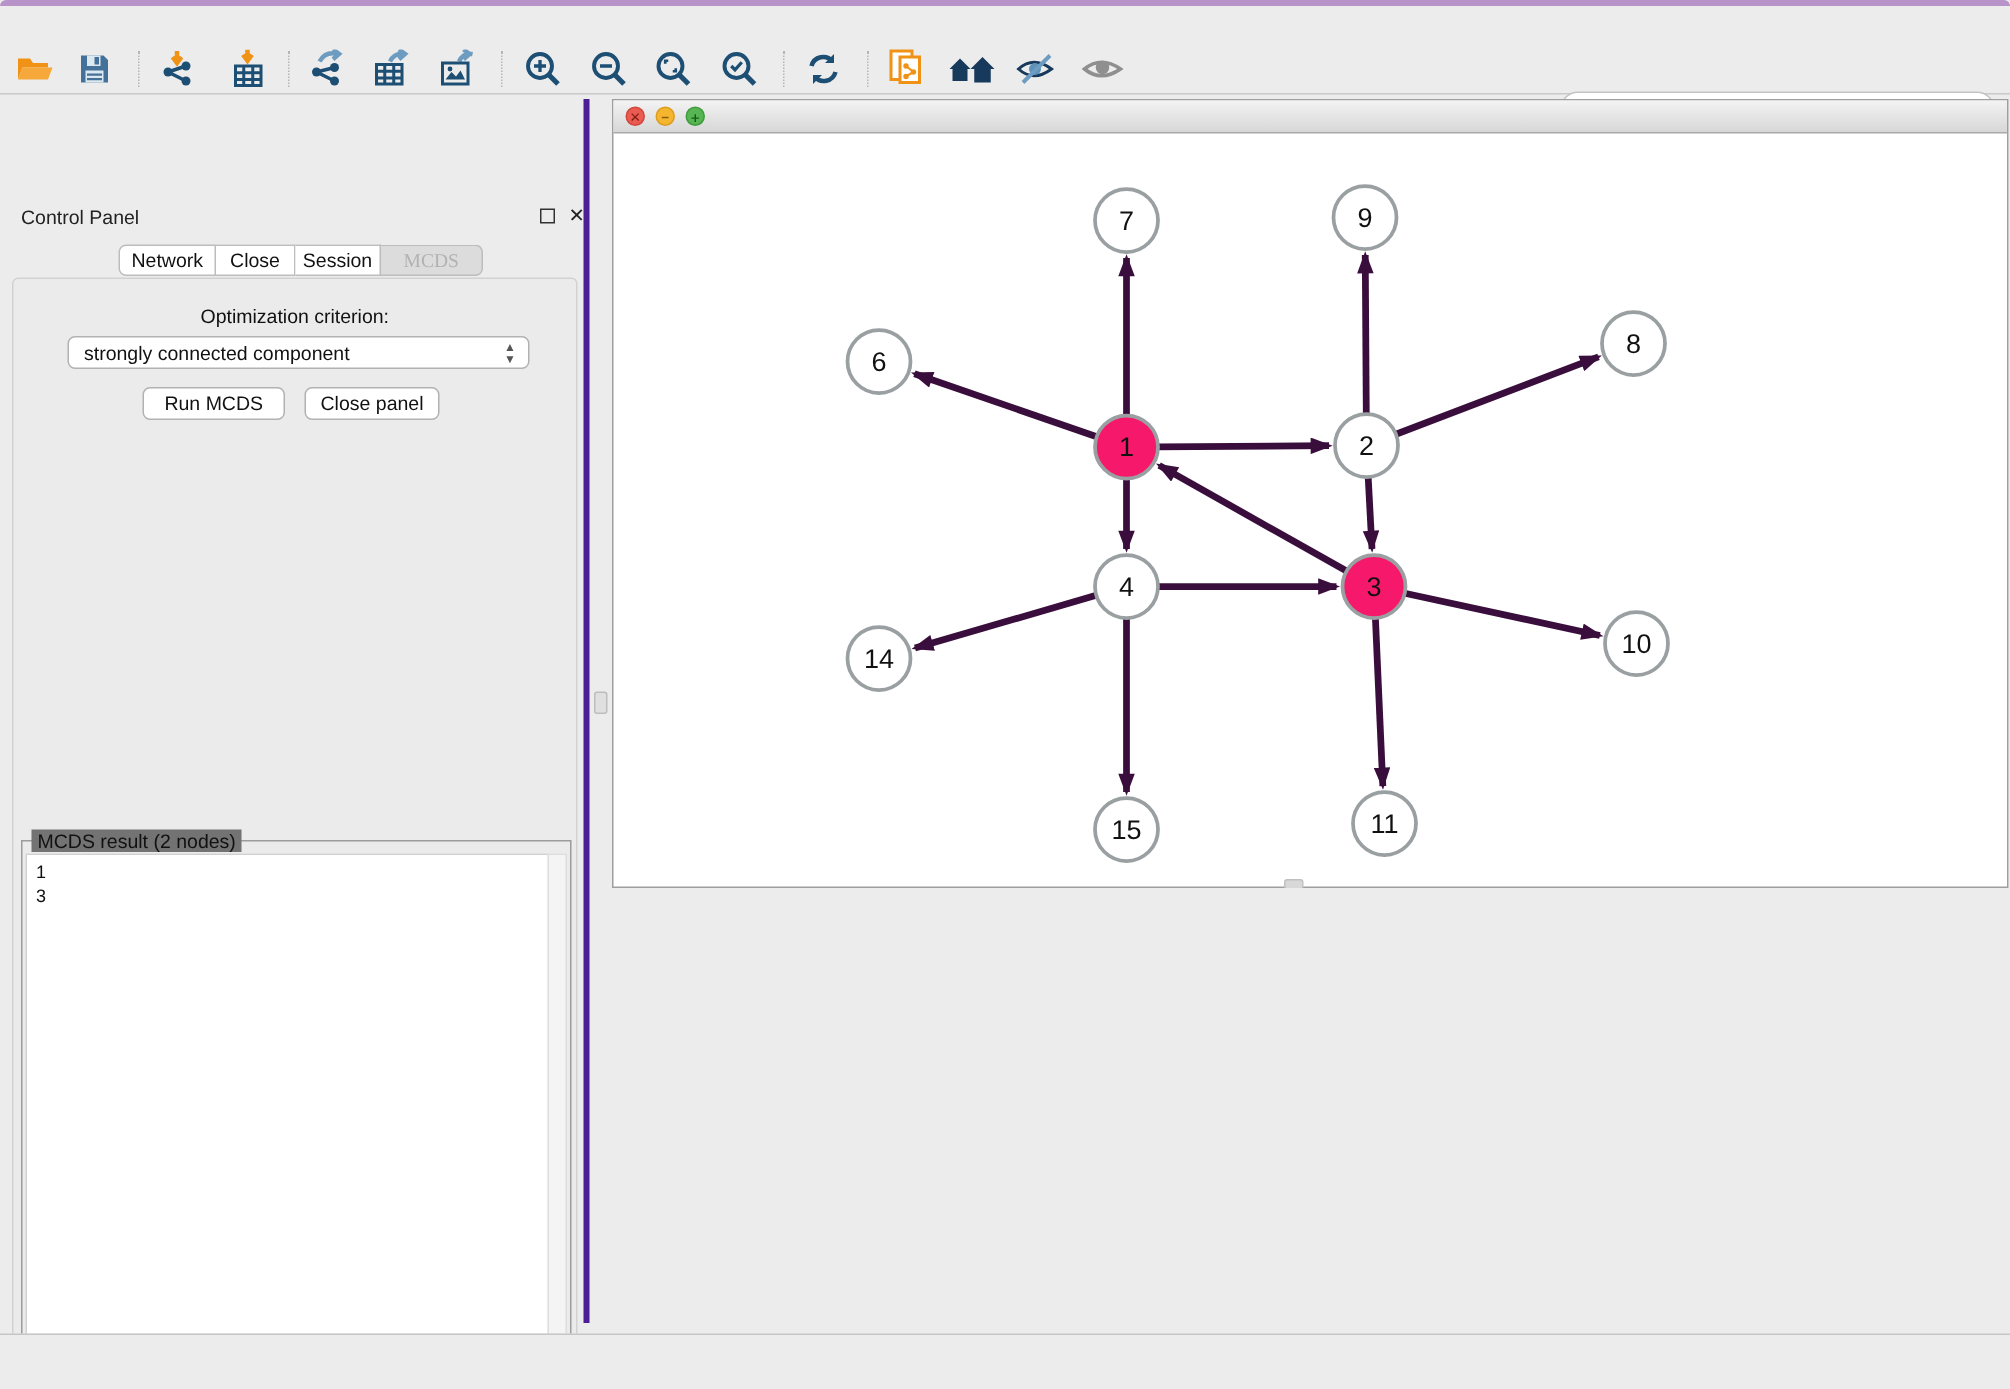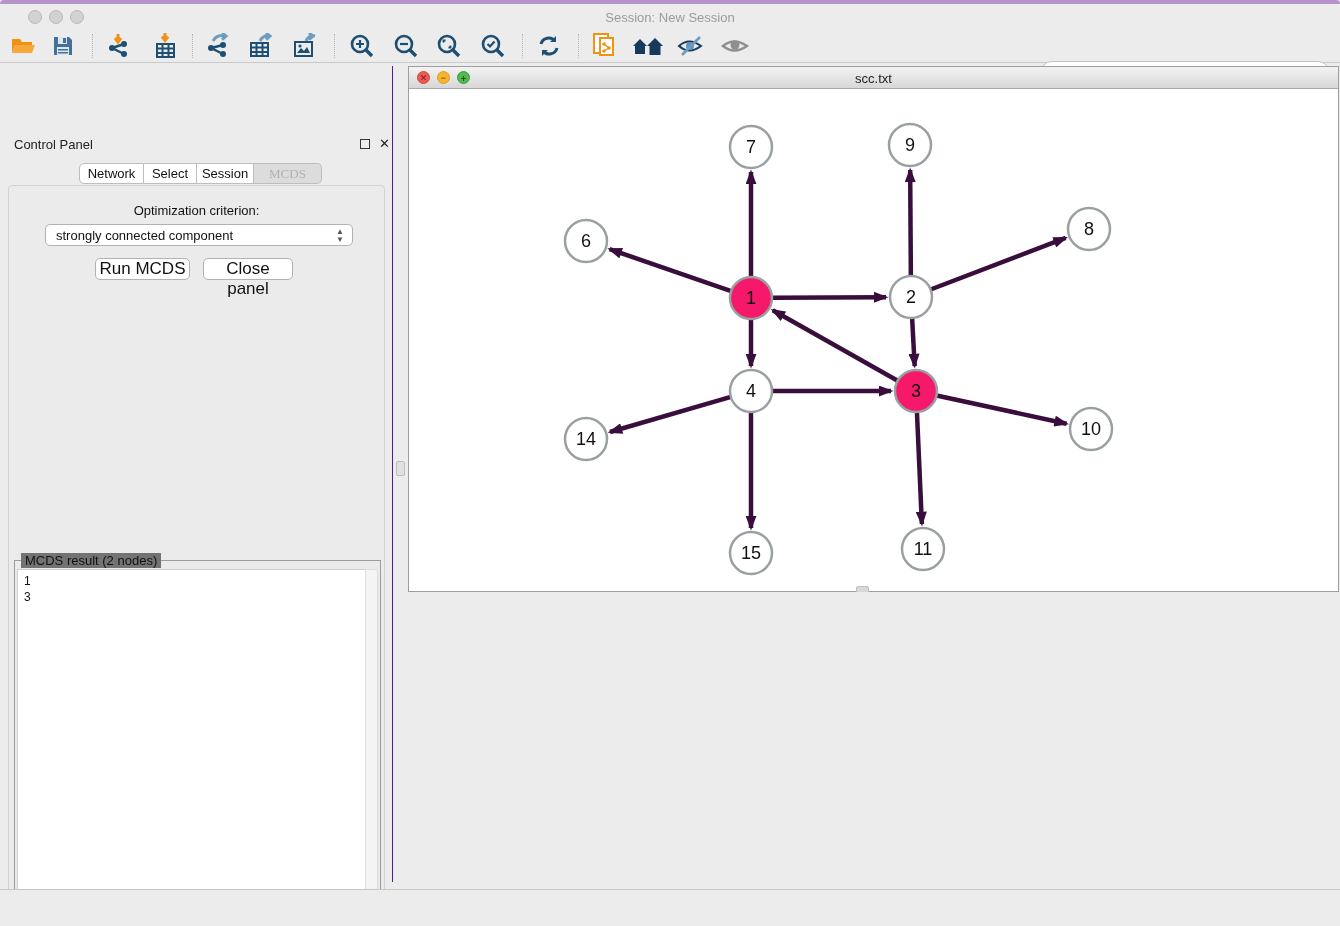--- a/index.html
+++ b/index.html
@@ -18,35 +18,35 @@
   
   #toolbar { left:0; top:28px; width:1340px; height:35px; border-bottom:1px solid #c9c9c9; }
   .tb-icon { position:absolute; top:4px; width:34px; height:28px; display:flex; align-items:center; justify-content:center; cursor:default; }
   .tb-sep { position:absolute; top:6px; width:1px; height:24px; border-left:1px dotted #b5b5b5; }
 
   
   #search-box { left:1040px; top:33px; width:290px; height:24px; background:#fff; border:1px solid #c3c3c3; border-radius:12px; display:flex; align-items:center; padding-left:8px; }
   #search-box input { border:none; outline:none; font-size:13px; width:250px; background:transparent; }
 
   
-  #control-panel { left:0; top:66px; width:393px; height:816px; border-right:1px solid #4c1d95; }
+  #control-panel { left:0; top:66px; width:393px; height:816px; border-right:4px solid #4c1d95; }
   #cp-title { left:14px; top:71px; font-size:13px; color:#222; }
   .panel-winbtns { position:absolute; display:flex; gap:9px; align-items:center; }
   .float-icon { width:10px; height:10px; border:1.5px solid #333; }
   .close-icon { font-size:13px; font-weight:bold; color:#222; line-height:10px; }
   .cp-tab { position:absolute; top:97px; height:21px; background:#fff; border:1px solid #bdbdbd; border-left:none; font-size:13px; text-align:center; line-height:19px; color:#111; }
   .cp-tab.first { border-left:1px solid #bdbdbd; border-radius:5px 0 0 5px; }
   .cp-tab.last { border-radius:0 5px 5px 0; }
   .cp-tab.active { background:#dcdcdc; color:#b2b2b2; }
   #cp-body { left:8px; top:119px; width:377px; height:759px; background:#ebebeb; border:1px solid #d2d2d2; border-radius:4px; }
   #opt-label { left:0; top:137px; width:393px; text-align:center; font-size:13px; color:#111; }
   #opt-select { left:45px; top:158px; width:308px; height:22px; background:#fff; border:1px solid #b2b2b2; border-radius:5px; font-size:13px; color:#111; display:flex; align-items:center; padding-left:10px; }
   #opt-stepper { position:absolute; right:8px; top:3px; display:flex; flex-direction:column; gap:1px; }
   #opt-stepper span { font-size:8px; line-height:7px; color:#555; }
-  .cp-btn { position:absolute; top:192px; height:22px; background:#fff; border:1px solid #b2b2b2; border-radius:5px; font-size:17px; color:#111; text-align:center; line-height:20px; }
+  .cp-btn { position:absolute; top:192px; height:22px; background:#fff; border:1px solid #b2b2b2; border-radius:5px; font-size:13px; color:#111; text-align:center; line-height:20px; }
   #mcds-result { left:14px; top:494px; width:367px; height:377px; border:1px solid #9c9c9c; }
   #mcds-legend { position:absolute; left:6px; top:-8px; background:#737373; padding:0 4px; font-size:13px; color:#111; }
   #mcds-text { position:absolute; left:2px; top:8px; width:350px; height:366px; background:#fff; border:1px solid #d0d0d0; font-size:12px; color:#111; padding:3px 6px; white-space:pre; line-height:16px; }
   #mcds-scroll { position:absolute; right:2px; top:8px; width:13px; height:366px; background:#f4f4f4; border:1px solid #ddd; }
 
   
   #v-grip { left:396px; top:461px; width:9px; height:15px; background:#e0e0e0; border:1px solid #bdbdbd; border-radius:2px; }
   #h-grip { left:856px; top:586px; width:13px; height:7px; background:#d8d8d8; border:1px solid #c0c0c0; border-radius:2px; }
 
   
@@ -62,28 +62,20 @@
   
   #status-bar { left:0; top:889px; width:1340px; height:37px; border-top:1px solid #c6c6c6; background:#ececec; }
 </style>
 </head>
 <body>
 
 <div id="window">
 
   <div id="top-edge" class="abs"></div>
 
-  <div id="titlebar" class="abs">
-    <div class="abs" style="left:28px; top:6px; display:flex; gap:7px;">
-      <span class="tl-dot"></span>
-      <span class="tl-dot"></span>
-      <span class="tl-dot"></span>
-    </div>
-    <div id="title-text" class="abs">Session: New Session</div>
-  </div>
 
   <div id="toolbar" class="abs">
     <div class="tb-icon" style="left:6px;">
       <svg width="26" height="22" viewBox="0 0 26 22">
           <path d="M2 4 h8 l2 3 h10 v3 H5 L2 18 Z" fill="#ef9215"></path>
           <path d="M2 18 L5 10 h20 l-3 8 Z" fill="#f6a83a"></path>
         </svg>
     </div>
     <div class="tb-icon" style="left:46px;">
       <svg width="22" height="22" viewBox="0 0 22 22">
@@ -219,21 +211,21 @@
     </div>
   </div>
 
   <div id="control-panel" class="abs">
     <span id="cp-title" class="abs">Control Panel</span>
     <div class="panel-winbtns" style="left:360px; top:73px;">
       <span class="float-icon"></span>
       <span class="close-icon">✕</span>
     </div>
     <div class="cp-tab first" style="left:79px; width:65px;">Network</div>
-    <div class="cp-tab" style="left:144px; width:53px;">Select</div>
+    <div class="cp-tab" style="left:144px; width:53px;">Close</div>
     <div class="cp-tab" style="left:197px; width:57px;">Session</div>
     <div class="cp-tab last active" style="left:254px; width:68px;font-family:Liberation Serif, serif;">MCDS</div>
 
     <div id="cp-body" class="abs"></div>
     <div id="opt-label" class="abs">Optimization criterion:</div>
     <div id="opt-select" class="abs">
       <span>strongly connected component</span>
       <span id="opt-stepper">
           <span>▲</span>
           <span>▼</span>
@@ -250,21 +242,20 @@
     </div>
   </div>
 
   <div id="v-grip" class="abs"></div>
 
   <div id="net-window" class="abs">
     <div id="net-titlebar">
       <span class="mac-dot" style="left:8px; background:#ec5b52; border:1px solid #cf473e; color:#7e1b12;">✕</span>
       <span class="mac-dot" style="left:28px; background:#f5b52e; border:1px solid #dd9d20; color:#8a5f0a;">−</span>
       <span class="mac-dot" style="left:48px; background:#57b554; border:1px solid #3f9c3e; color:#135e13;">＋</span>
-      <span id="net-title">scc.txt</span>
     </div>
     <svg id="graph-svg" width="929" height="502">
       <defs>
         <marker id="arrow" viewBox="0 0 12 9" refX="10" refY="4.5" markerWidth="15" markerHeight="11" markerUnits="userSpaceOnUse" orient="auto">
             <path id="arrow-path" d="M0,0 L12,4.5 L0,9 Z" fill="#3a0e3c"></path>
           </marker>
       </defs>
       <g id="edges-layer">
           <line x1="342" y1="188" x2="342" y2="83" stroke="#3a0e3c" stroke-width="4.5" marker-end="url(#arrow)"></line>
           <line x1="322.15100568517136" y1="202.143074691241" x2="200.6297551367008" y2="160.1630063199512" stroke="#3a0e3c" stroke-width="4.5" marker-end="url(#arrow)"></line>

